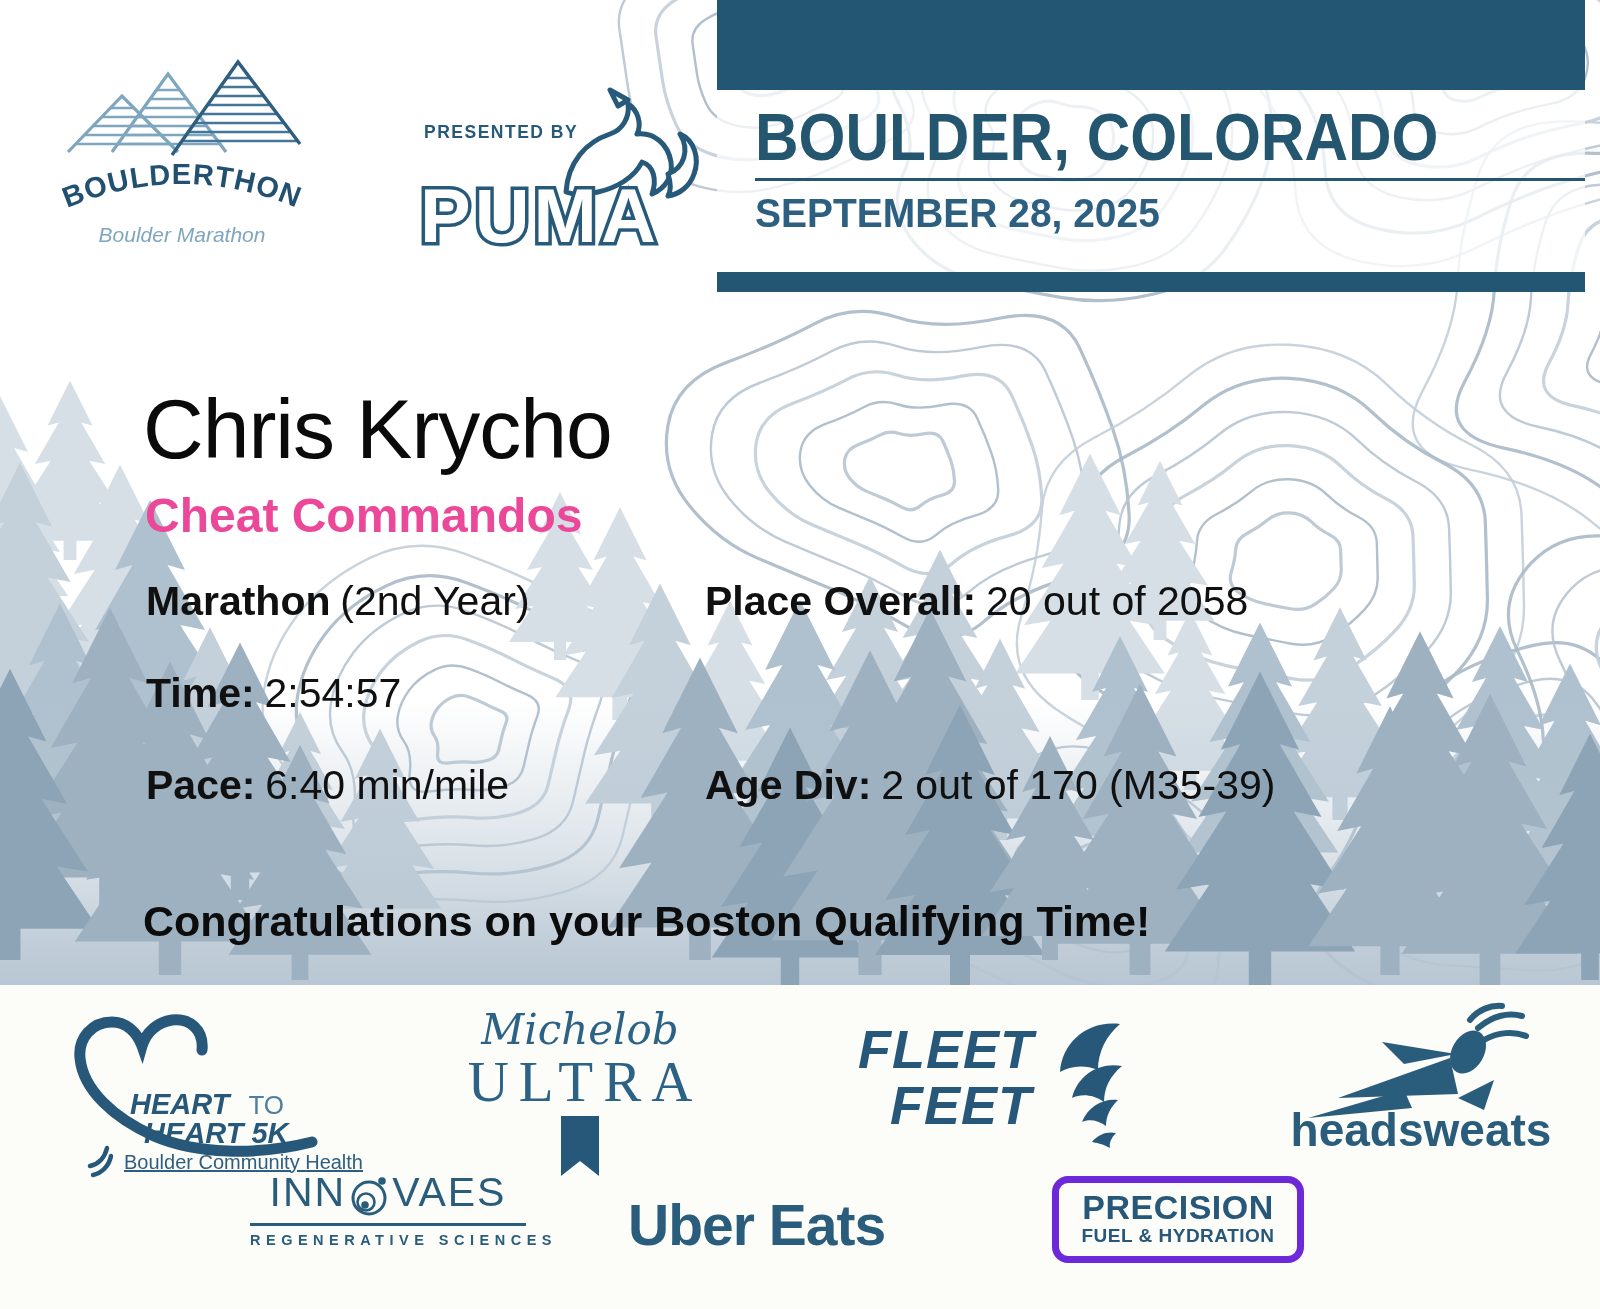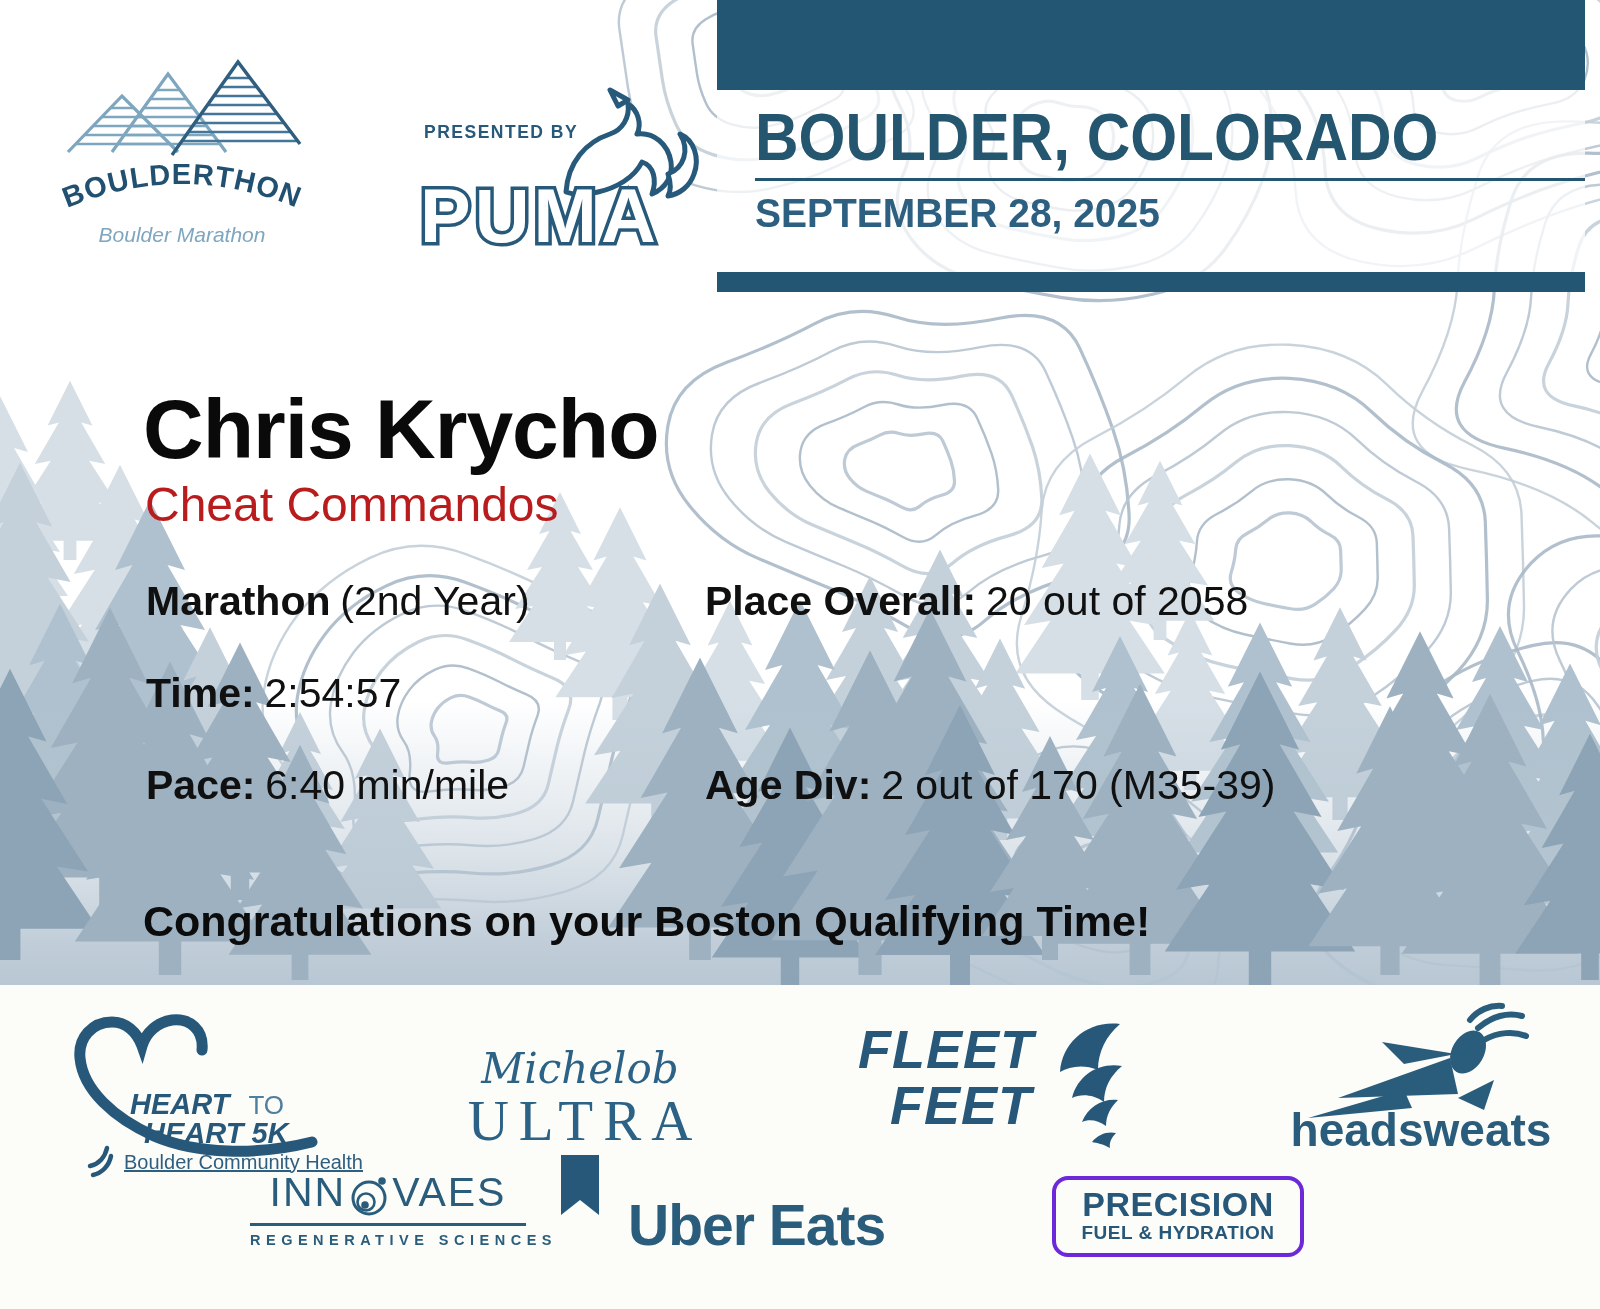--- a/index.html
+++ b/index.html
@@ -17,50 +17,50 @@
   .banner-mid{position:relative;height:182px;background:rgba(255,255,255,0.74);
               box-sizing:border-box;padding:8px 0 0 38px;}
   .banner-loc{font-size:67px;font-weight:bold;color:#24566f;white-space:nowrap;
               transform:scaleX(0.9);transform-origin:left top;letter-spacing:0;}
   .banner-line{position:absolute;left:38px;right:0;top:88px;height:3px;background:#24566f;}
   .banner-date{position:absolute;left:38px;top:100px;font-size:41px;font-weight:bold;color:#2d6080;
                transform:scaleX(0.95);transform-origin:left top;white-space:nowrap;}
   .banner-bottom{height:20px;background:#235672;}
 
   
-  .name{position:absolute;left:143px;top:387px;font-size:84px;font-weight:bold;
+  .name{position:absolute;left:143px;top:387px;font-size:84px;font-weight:normal;
         color:#0a0a0a;letter-spacing:-1px;line-height:1;white-space:nowrap;}
-  .team{position:absolute;left:145px;top:481px;font-size:48px;color:#b91c1c;line-height:1;white-space:nowrap;}
+  .team{position:absolute;left:145px;top:492px;font-size:48px;color:#ec4899;line-height:1;white-space:nowrap;font-weight:bold;}
   .stat{position:absolute;font-size:41px;color:#101010;line-height:1;white-space:nowrap;}
   .stat b{font-weight:bold;}
   .stat .v{margin-left:0.24em;}
   .c1{left:146px;} .c2{left:705px;}
   .r1{top:581px;} .r2{top:673px;} .r3{top:765px;}
   .congrats{position:absolute;left:143px;top:856px;font-size:43px;font-weight:bold;
             color:#0c0c0c;line-height:1;white-space:nowrap;margin-top:44px;}
 
   
   .sponsors{position:absolute;left:0;top:985px;width:1600px;height:324px;background:#fcfcf9;}
   .sp{position:absolute;color:#2a5d7c;}
   .hth-l1{position:absolute;left:72px;top:80px;font-size:29px;font-weight:bold;font-style:italic;
           color:#27587a;white-space:nowrap;}
   .hth-l1 .to{font-weight:normal;font-style:normal;font-size:26px;color:#4f7f9e;margin-left:19px;}
   .hth-l2{position:absolute;left:86px;top:109px;font-size:29px;font-weight:bold;font-style:italic;color:#27587a;white-space:nowrap;}
   .hth-org{position:absolute;left:26px;top:136px;display:flex;align-items:center;}
   .hth-org span{font-size:20px;color:#2e5f80;margin-left:6px;white-space:nowrap;text-decoration:underline;}
   .mich{left:452px;top:23px;width:256px;text-align:center;}
-  .mich-script{font-family:"DejaVu Serif",serif;font-style:italic;font-size:42px;color:#2b6285;line-height:1.05;margin-top:39px;}
+  .mich-script{font-family:"DejaVu Serif",serif;font-style:italic;font-size:42px;color:#2b6285;line-height:1.05;}
   .mich-ultra{font-family:"Liberation Serif",serif;font-size:57px;color:#2b6285;letter-spacing:10px;text-indent:10px;line-height:1.05;}
   .uber{left:628px;top:207px;font-size:57px;font-weight:bold;letter-spacing:-1px;white-space:nowrap;}
   .inno{left:250px;top:187px;width:276px;}
   .inno-row{display:flex;align-items:flex-start;justify-content:center;font-size:41px;
             letter-spacing:2px;font-weight:400;line-height:1;}
   .inno-line{height:3px;background:#2a5d7c;margin-top:3px;}
   .inno-sub{text-align:center;font-size:14.5px;font-weight:bold;letter-spacing:5.5px;margin-top:6px;white-space:nowrap;}
-  .prec{left:1052px;top:191px;width:252px;box-sizing:border-box;border:4px solid #6d28d9;
+  .prec{left:1052px;top:191px;width:252px;box-sizing:border-box;border:7px solid #6d28d9;
         border-radius:16px;padding:7px 8px 9px;text-align:center;color:#27587a;}
   .prec-1{font-size:34px;font-weight:bold;letter-spacing:0.5px;line-height:1.05;}
   .prec-2{font-size:19px;font-weight:bold;letter-spacing:0.5px;line-height:1.1;}
 </style>
 </head>
 <body>
 
 <div class="stage">
 
   <svg id="bg" viewBox="0 0 1600 985" preserveAspectRatio="none">

